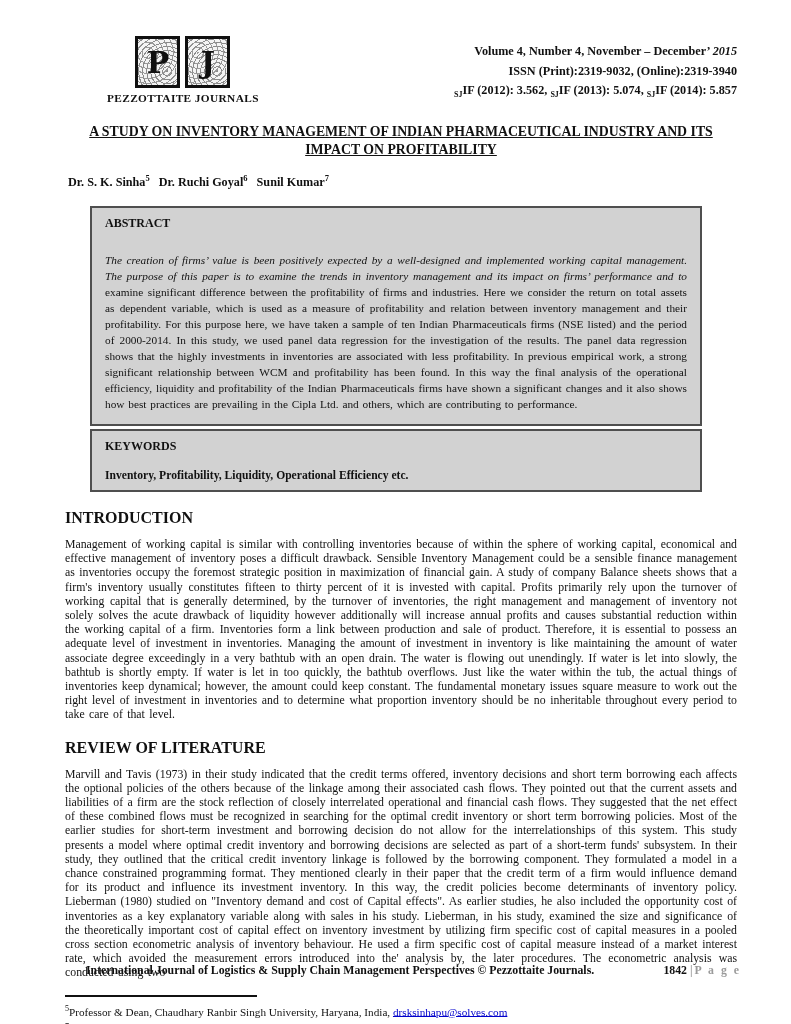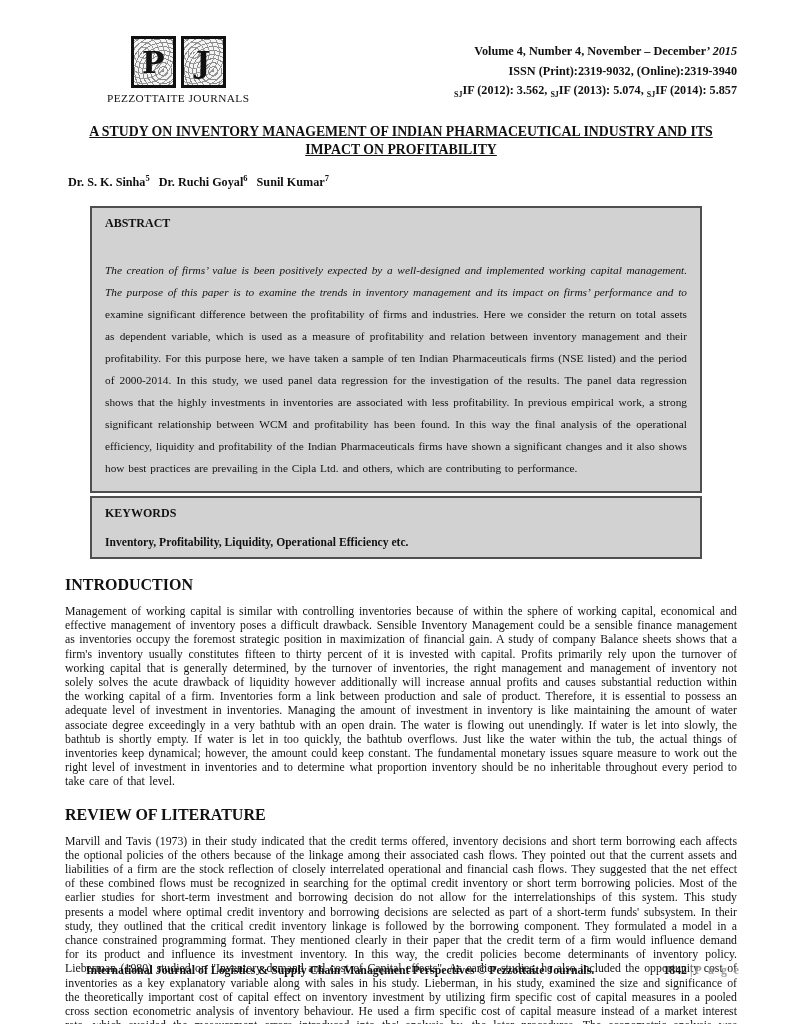--- a/index.html
+++ b/index.html
@@ -20,21 +20,21 @@
     width:45px; height:52px;
     border:3px solid #101010;
     display:flex; align-items:center; justify-content:center;
     font-family:"DejaVu Serif", serif;
     font-weight:bold; font-size:30px; color:#101010;
     background:
       repeating-radial-gradient(circle at 25% 30%, #9a9a9a 0 1px, transparent 1px 5px),
       repeating-radial-gradient(circle at 75% 70%, #8a8a8a 0 1px, transparent 1px 4px),
       #f4f4f4;
   }
-  .publisher { margin-top:4px; font-weight:normal; font-size:11.3px; letter-spacing:.4px; }
+  .publisher { margin-top:4px; font-weight:bold; font-size:11.3px; letter-spacing:.4px; }
   .header-right { text-align:right; font-weight:bold; font-size:12.2px; line-height:19.5px; padding-top:6px; }
   .year-italic { font-style:italic; }
   sub.sjif { font-size:8px; }
   
   .paper-title {
     width:640px; margin:18px auto 0;
     text-align:center; font-weight:bold; font-size:13.8px; line-height:18px;
     text-decoration:underline;
   }
   .authors { margin-top:14px; text-align:left; font-weight:bold; font-size:12.2px; }
@@ -44,22 +44,22 @@
   .gray-box {
     width:612px; margin-left:25px;
     background:#d2d2d2;
     border:2px solid #4f4f4f;
     padding:8px 13px 12px;
   }
   .box-abstract { margin-top:16px; }
   .box-keywords { margin-top:3px; padding-bottom:8px; }
   .box-heading { font-weight:bold; font-size:12px; }
   .abstract-text {
-    margin-top:28px;
-    font-size:11.3px; line-height:22px; text-align:justify; word-spacing:1px;
+    margin-top:21px;
+    font-size:11.3px; line-height:16px; text-align:justify; word-spacing:1px;
   }
   .abstract-italic { font-style:italic; }
   .keywords-text { margin-top:15px; font-weight:bold; font-size:11.6px; }
   
   .section-heading { margin-top:17px; font-weight:bold; font-size:16px; }
   .section-body {
     margin-top:10px;
     font-size:11.8px; line-height:14.2px; text-align:justify; word-spacing:1.4px;
   }
   

